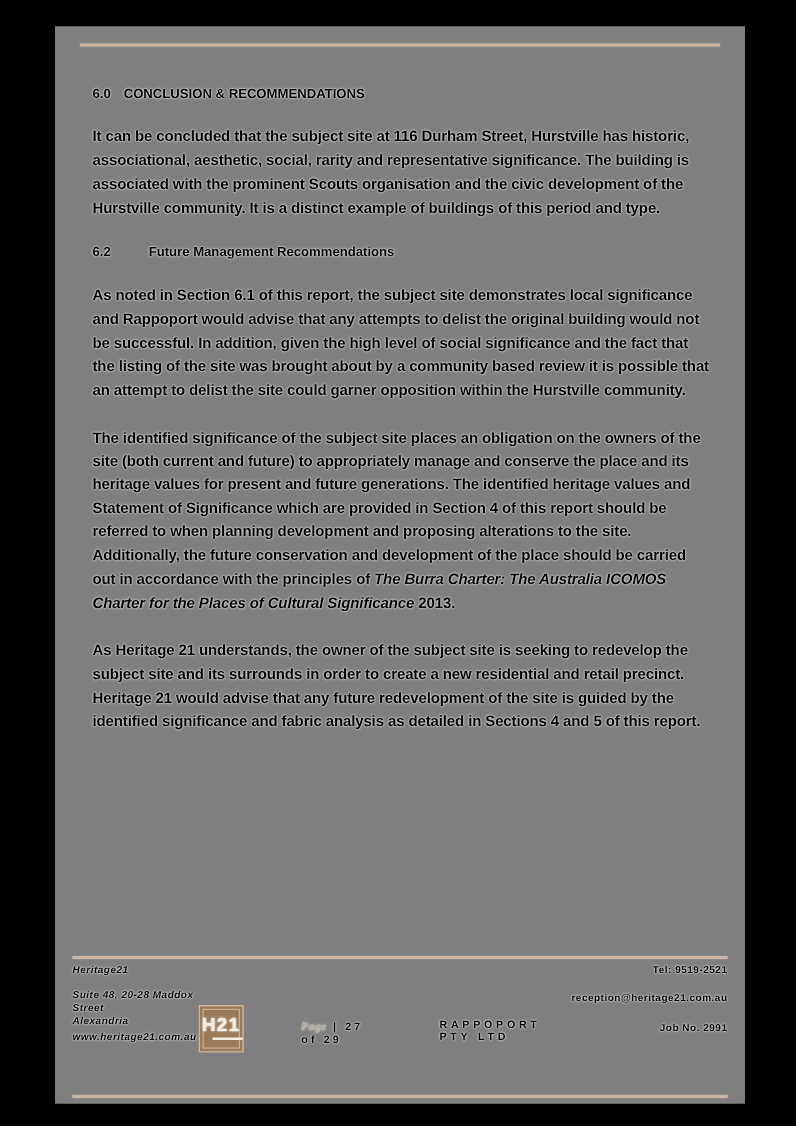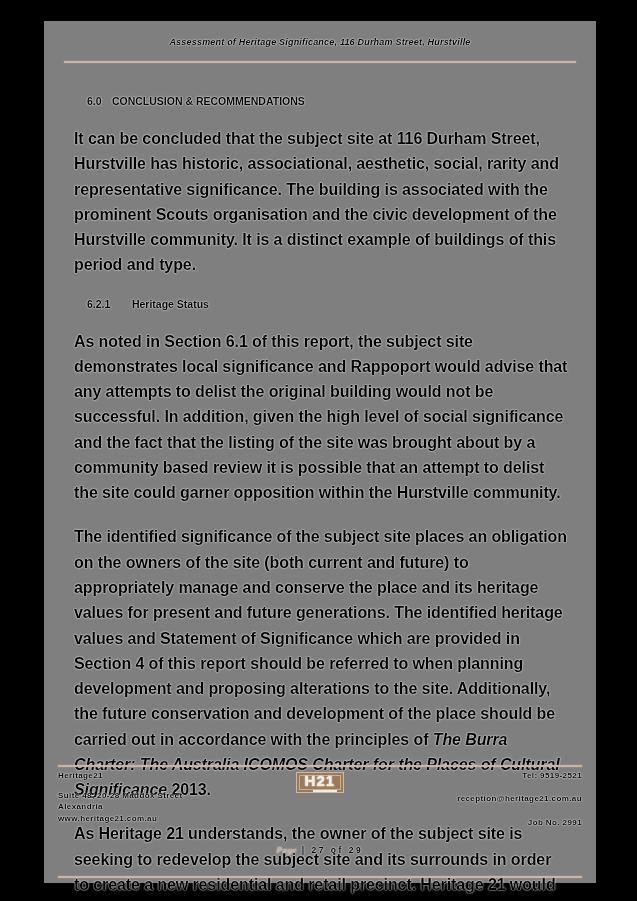--- a/index.html
+++ b/index.html
@@ -7,76 +7,75 @@
           font-family:"Liberation Sans",sans-serif;}
   .page{position:absolute;left:44px;top:21px;width:552px;height:862px;background:#7f7f7f;color:#000;}
   .halo{text-shadow:0 0 2px rgba(255,255,255,.95),0 0 1px rgba(255,255,255,.8);}
 
   .running-header{margin-top:16px;text-align:center;font-style:italic;font-size:9px;
                   letter-spacing:.2px;font-weight:600;}
   .rule{height:2px;background:#cbb59c;box-shadow:0 0 1px #e8dccb;}
   .top-rule{margin:14px 20px 0 20px;}
 
   .content{padding:12px 30px 0 30px;}
-  .heading{font-weight:700;font-size:10.5px;margin:20px 0 0 13px;}
+  .heading{font-weight:700;font-size:10.5px;margin:20px 0 0 0;}
   .heading .num{display:inline-block;}
   .w-main{width:22px;}
   .w-sub{width:42px;}
-  .para{font-size:16px;font-weight:600;line-height:1.58;letter-spacing:-0.1px;
+  .para{font-size:12px;font-weight:600;line-height:1.58;letter-spacing:-0.1px;
         margin:19px 0 0 0;width:496px;}
   .italic{font-style:italic;}
 
   .footer{position:absolute;left:0;right:0;bottom:0;height:118px;}
   .footer-rule{position:absolute;top:0;left:14px;right:14px;}
   .bottom-rule{position:absolute;bottom:5px;left:14px;right:14px;}
   .footer-grid{position:absolute;top:6px;left:14px;right:14px;bottom:10px;
                display:flex;justify-content:space-between;}
-  .f-left{font-size:8px;font-weight:700;letter-spacing:.4px;line-height:1.35;}
+  .f-left{font-size:8px;font-weight:700;letter-spacing:.4px;line-height:1.35;font-style:italic;}
   .f-company{margin-bottom:9px;}
   .f-addr2{margin-bottom:0;}
   .f-web{margin-top:2px;}
-  .f-center{display:flex;flex-direction:column;align-items:center;margin-top:1px;gap:46px;}
+  .f-center{display:flex;flex-direction:row;align-items:center;margin-top:1px;gap:46px;}
   .logo-box{width:46px;height:36px;background:#9b7a59;border:1px solid #cdbaa5;
             display:flex;flex-direction:column;align-items:center;justify-content:center;
             box-shadow:inset 0 0 0 2px #9b7a59,inset 0 0 0 3px #c6b096;}
   .logo-text{color:#f3ede4;font-weight:700;font-size:15px;letter-spacing:1px;line-height:1;}
   .logo-underline{width:24px;height:2px;background:#f3ede4;margin-top:2px;margin-left:10px;}
   .page-line{margin-top:6px;font-size:8.5px;font-weight:700;letter-spacing:2.5px;}
   .page-word{font-family:"Liberation Serif",serif;font-style:italic;font-weight:400;
              color:#b7a287;letter-spacing:.5px;font-size:9px;}
   .rappoport{margin-top:3px;font-size:8.5px;font-weight:700;letter-spacing:3px;}
   .f-right{font-size:8px;font-weight:700;letter-spacing:.4px;text-align:right;line-height:1.3;}
   .f-tel{margin-bottom:13px;}
   .f-email{margin-bottom:13px;}
 </style>
 </head>
 <body>
 
 <div class="canvas">
   <div class="page">
 
-    <div class="running-header halo">Assessment of Heritage Significance, 116 Durham Street, Hurstville</div>
     <div class="rule top-rule"></div>
 
     <div class="content">
 
       <div class="heading halo">
         <span class="num w-main">6.0</span>
         <span>CONCLUSION &amp; RECOMMENDATIONS</span>
       </div>
 
 
       <p class="para halo">It can be concluded that the subject site at 116 Durham Street, Hurstville has historic, associational, aesthetic, social, rarity and representative significance. The building is associated with the prominent Scouts organisation and the civic development of the Hurstville community. It is a distinct example of buildings of this period and type.</p>
 
 
+      <div class="heading halo">
+        <span class="num w-sub">6.2</span>
+        <span>Future Management Recommendations</span>
+      </div>
 
-      <div class="heading halo">
-        <span class="num w-sub">6.2.1</span>
-        <span>Heritage Status</span>
-      </div>
 
       <p class="para halo">As noted in Section 6.1 of this report, the subject site demonstrates local significance and Rappoport would advise that any attempts to delist the original building would not be successful. In addition, given the high level of social significance and the fact that the listing of the site was brought about by a community based review it is possible that an attempt to delist the site could garner opposition within the Hurstville community.</p>
 
       <p class="para halo"><span>The identified significance of the subject site places an obligation on the owners of the site (both current and future) to appropriately manage and conserve the place and its heritage values for present and future generations. The identified heritage values and Statement of Significance which are provided in Section 4 of this report should be referred to when planning development and proposing alterations to the site. Additionally, the future conservation and development of the place should be carried out in accordance with the principles of </span><span class="italic">The Burra Charter: The Australia ICOMOS Charter for the Places of Cultural Significance </span><span>2013.</span></p>
 
 
       <p class="para halo">As Heritage 21 understands, the owner of the subject site is seeking to redevelop the subject site and its surrounds in order to create a new residential and retail precinct. Heritage 21 would advise that any future redevelopment of the site is guided by the identified significance and fabric analysis as detailed in Sections 4 and 5 of this report.</p>
 
     </div>
 

